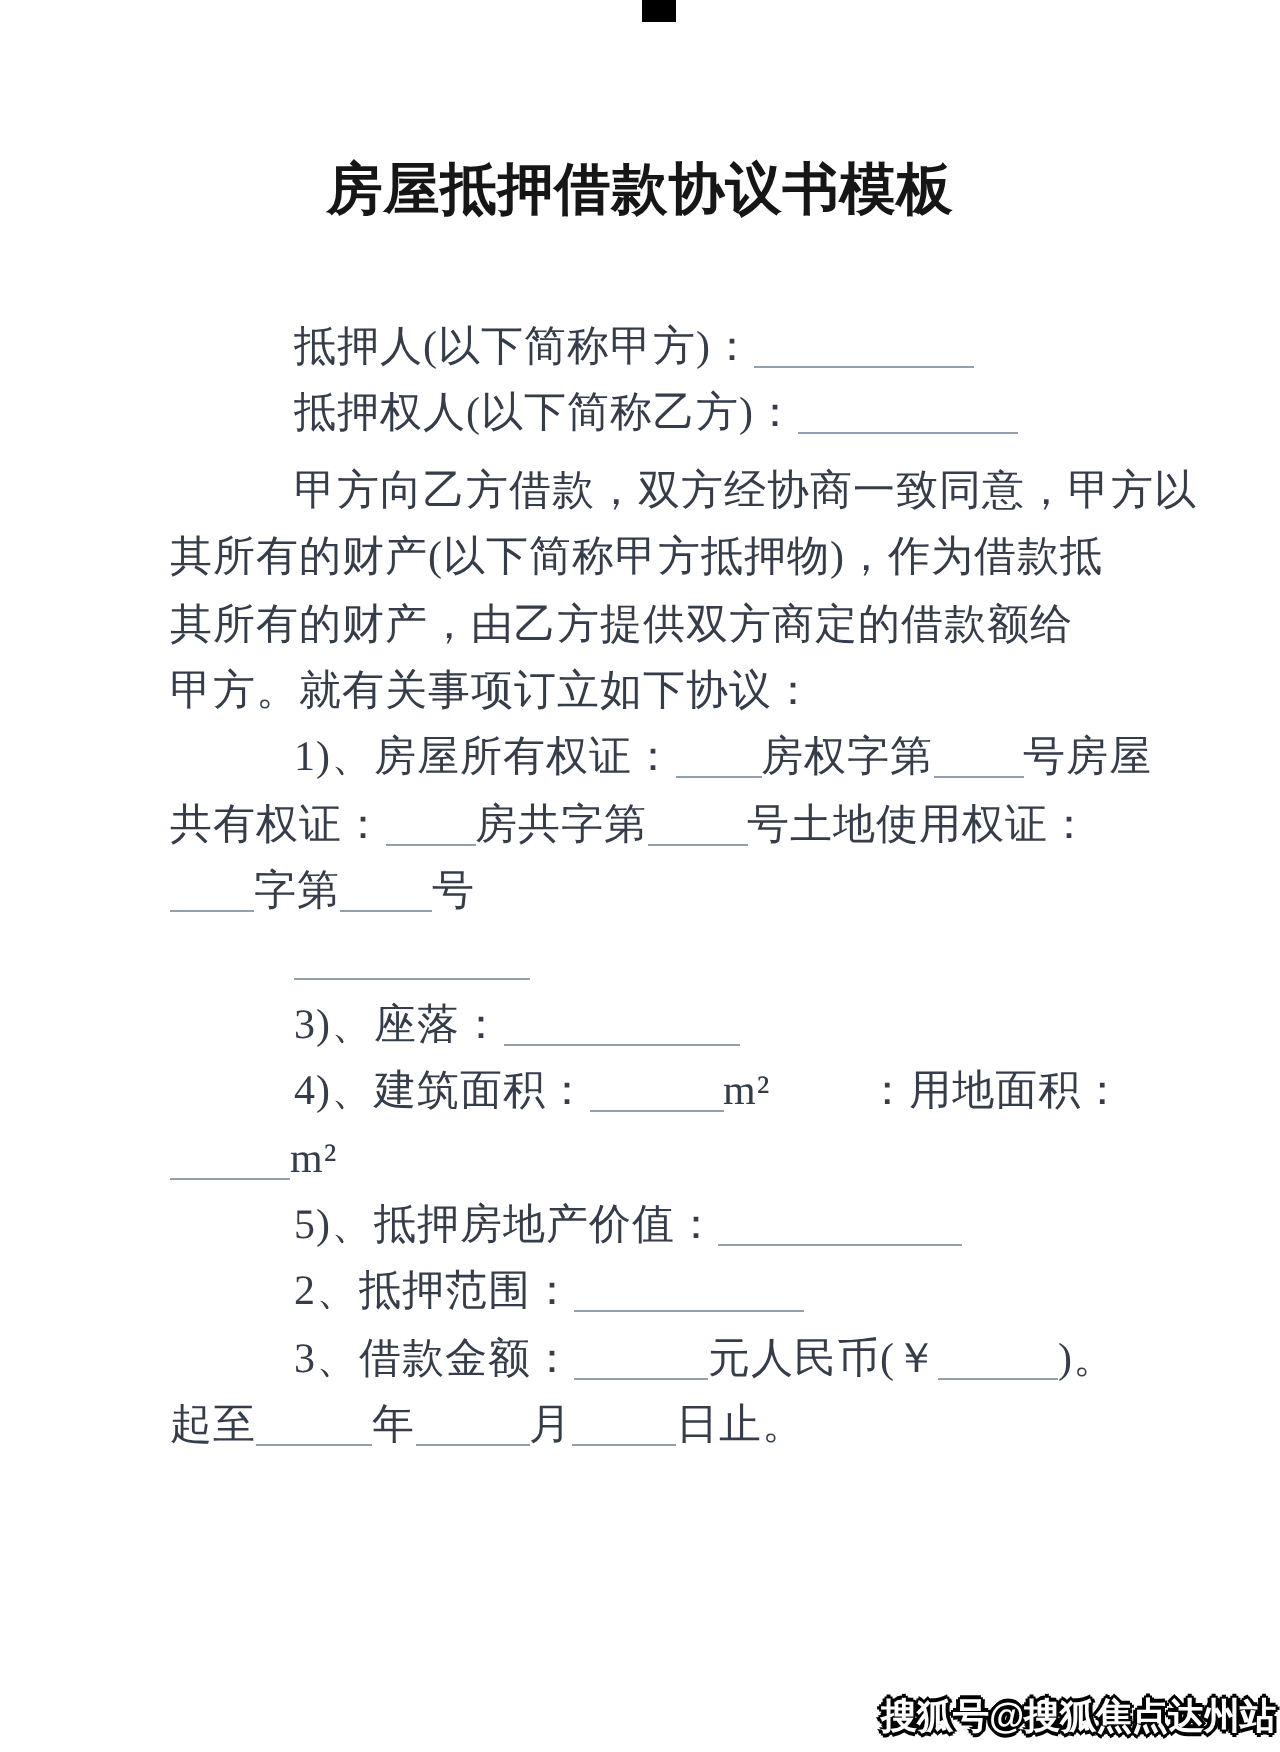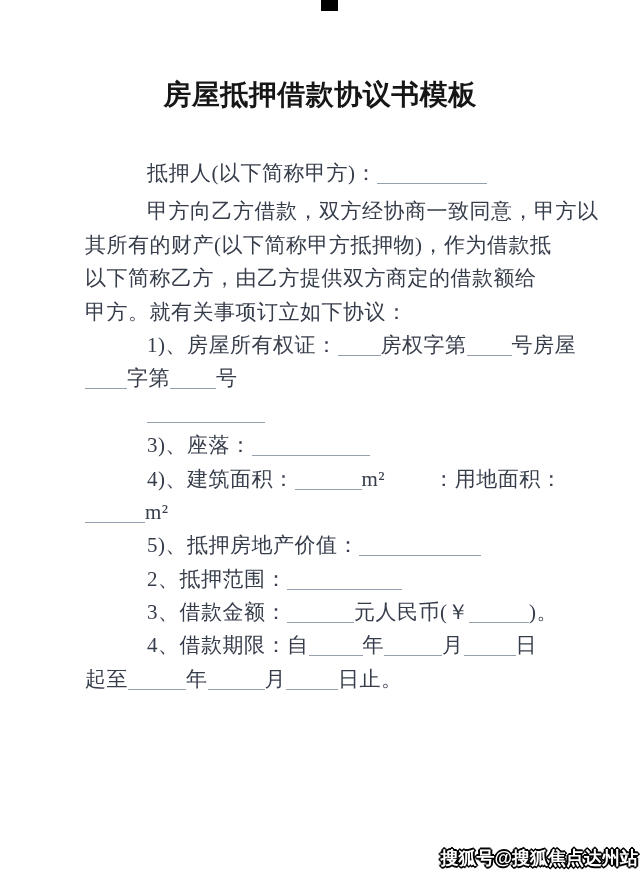--- a/index.html
+++ b/index.html
@@ -87,30 +87,31 @@
   }
 </style>
 </head>
 <body>
 
 <div class="page">
   <div class="top-notch"></div>
   <h1 class="doc-title" style="margin:0">房屋抵押借款协议书模板</h1>
   <div class="doc-body">
       <div class="line indent"><span>抵押人(以下简称甲方)：</span><span class="blank" style="width: 110px;"></span></div>
+      <div class="line indent"><span>抵押权人(以下简称乙方)：</span><span class="blank" style="width: 110px;"></span></div>
       <div class="line indent para-gap"><span>甲方向乙方借款，双方经协商一致同意，甲方以</span></div>
       <div class="line"><span>其所有的财产(以下简称甲方抵押物)，作为借款抵</span></div>
-      <div class="line"><span>以下简称乙方，由乙方提供双方商定的借款额给</span></div>
+      <div class="line"><span>其所有的财产，由乙方提供双方商定的借款额给</span></div>
       <div class="line"><span>甲方。就有关事项订立如下协议：</span></div>
       <div class="line indent"><span>1)、房屋所有权证：</span><span class="blank" style="width: 43px;"></span><span>房权字第</span><span class="blank" style="width: 45px;"></span><span>号房屋</span></div>
+      <div class="line"><span>共有权证：</span><span class="blank" style="width: 45px;"></span><span>房共字第</span><span class="blank" style="width: 50px;"></span><span>号土地使用权证：</span></div>
       <div class="line"><span class="blank" style="width: 42px;"></span><span>字第</span><span class="blank" style="width: 46px;"></span><span>号</span></div>
       <div class="line indent"><span class="blank" style="width: 118px;"></span></div>
       <div class="line indent"><span>3)、座落：</span><span class="blank" style="width: 118px;"></span></div>
       <div class="line indent"><span>4)、建筑面积：</span><span class="blank" style="width: 67px;"></span><span>m²</span><span class="spacer" style="width: 48px;"></span><span>：用地面积：</span></div>
       <div class="line"><span class="blank" style="width: 60px;"></span><span>m²</span></div>
       <div class="line indent"><span>5)、抵押房地产价值：</span><span class="blank" style="width: 122px;"></span></div>
       <div class="line indent"><span>2、抵押范围：</span><span class="blank" style="width: 115px;"></span></div>
       <div class="line indent"><span>3、借款金额：</span><span class="blank" style="width: 67px;"></span><span>元人民币(￥</span><span class="blank" style="width: 60px;"></span><span>)。</span></div>
-      <div class="line indent"><span>4、借款期限：自</span><span class="blank" style="width: 54px;"></span><span>年</span><span class="blank" style="width: 58px;"></span><span>月</span><span class="blank" style="width: 52px;"></span><span>日</span></div>
       <div class="line"><span>起至</span><span class="blank" style="width: 58px;"></span><span>年</span><span class="blank" style="width: 57px;"></span><span>月</span><span class="blank" style="width: 52px;"></span><span>日止。</span></div>
     </div>
   <div class="watermark">搜狐号@搜狐焦点达州站</div>
 </div>
 
 </body></html>

